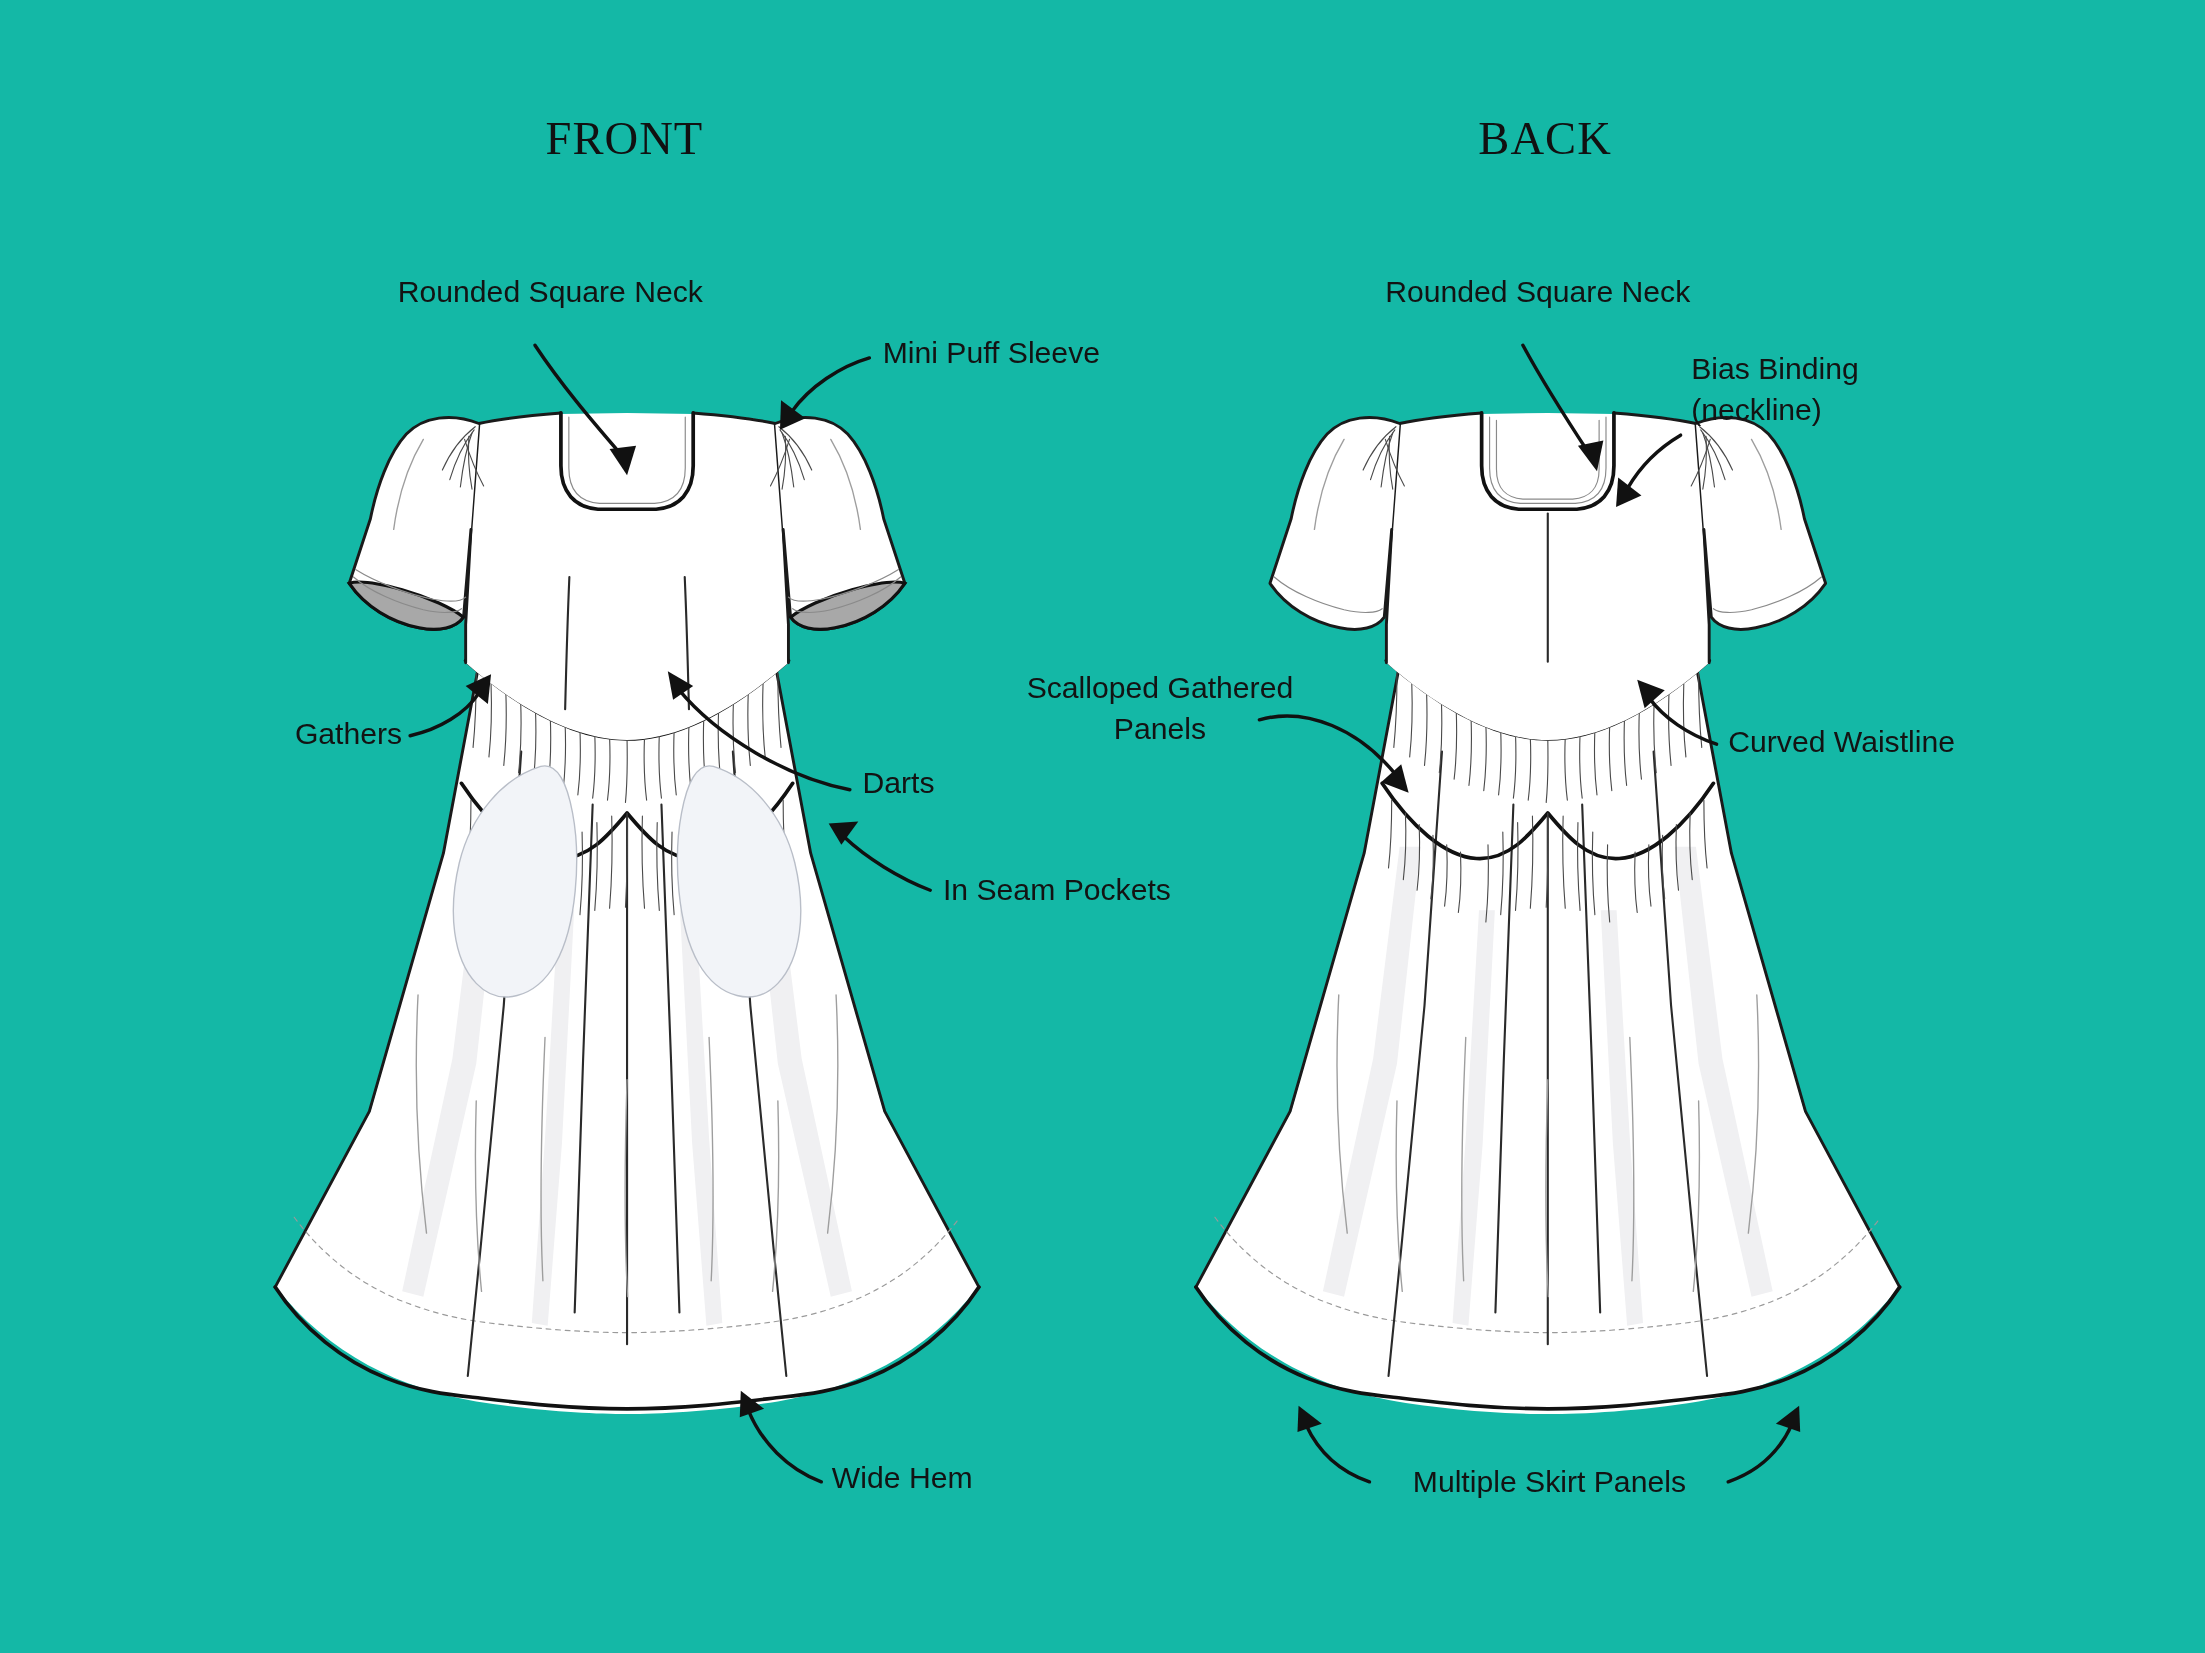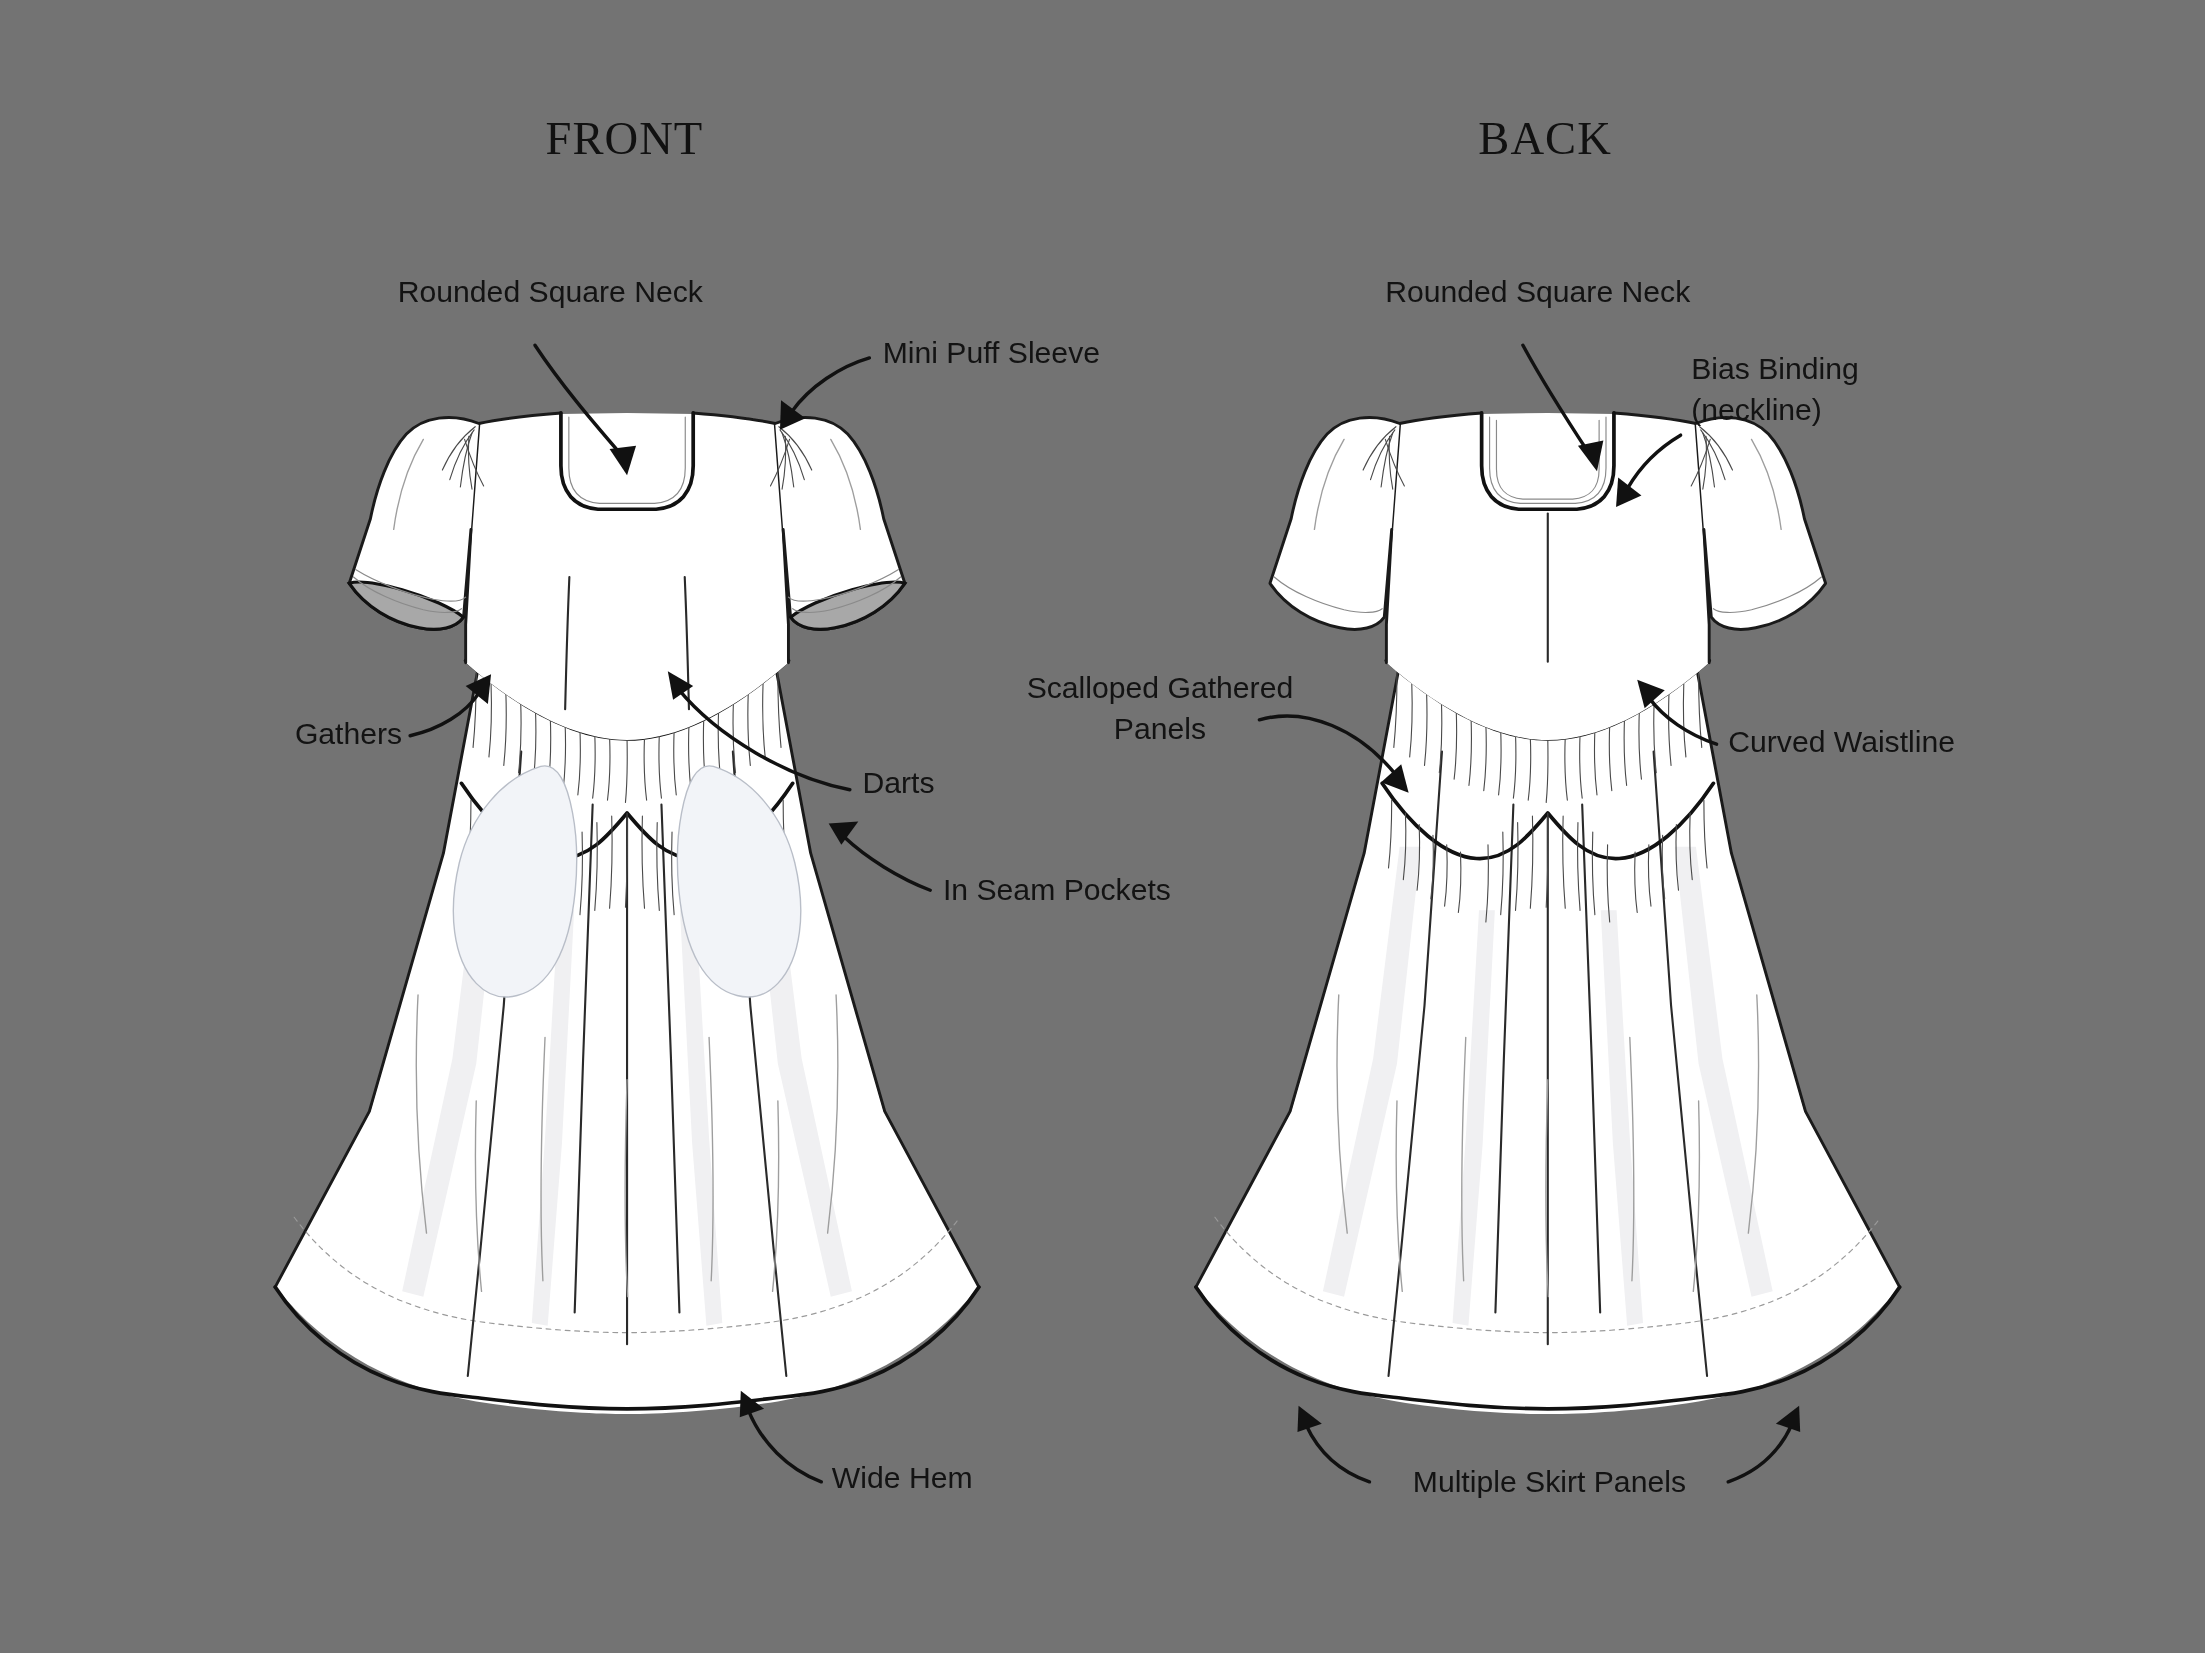--- a/index.html
+++ b/index.html
@@ -1,21 +1,21 @@
 <!DOCTYPE html>
 <html style="font-size:8.5px"><head>
 <meta charset="utf-8">
 <style>
   html,body{margin:0;padding:0;background:#ffffff;}
   body{
     width:2205px;height:1654px;overflow:hidden;
     font-family:"Liberation Sans", sans-serif;
     -webkit-font-smoothing:antialiased;
   }
-  #sheet{position:relative;width:2205px;height:1654px;background:#737373;}
+  #sheet{position:relative;width:2205px;height:1654px;background:#14b8a6;}
   svg#art{position:absolute;left:0;top:0;width:2205px;height:1654px;display:block;}
 
   
   .view-title{
     font-family:"Liberation Serif", serif;
     font-size:88px;
     letter-spacing:2px;
     fill:#111111;
     text-anchor:middle;
   }

